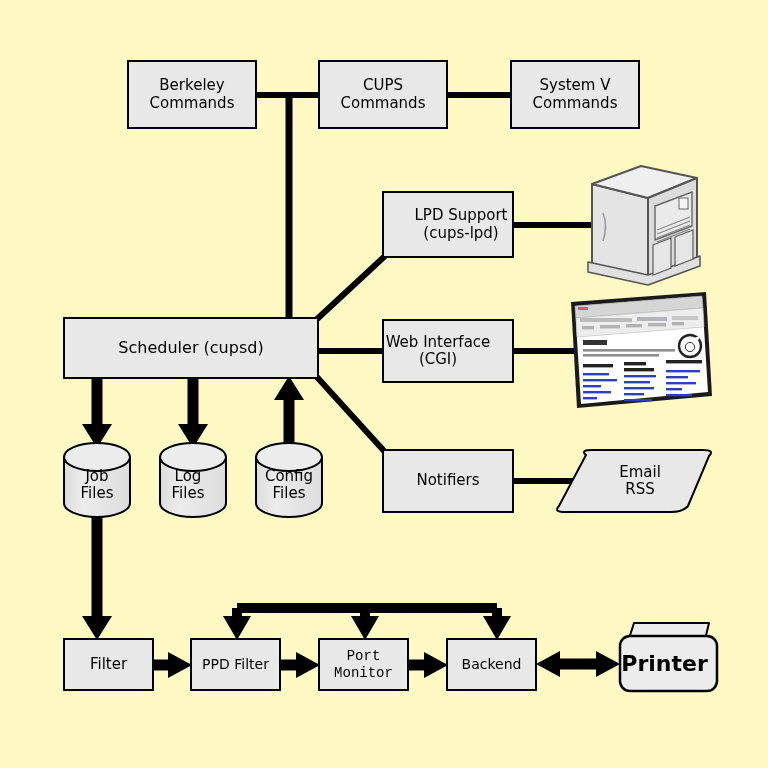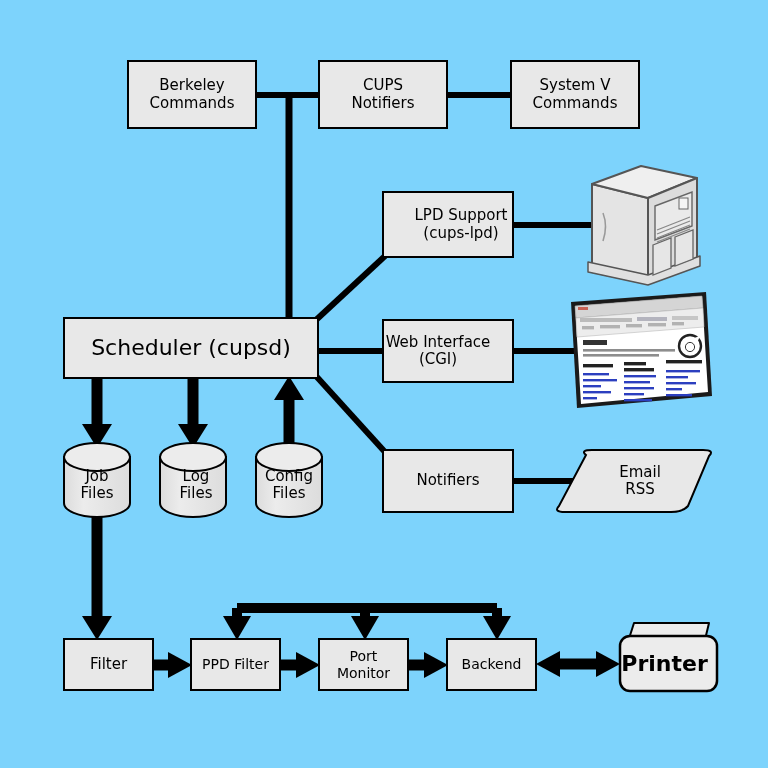--- a/index.html
+++ b/index.html
@@ -8,21 +8,21 @@
     padding: 0;
     background: #ffffff;
   }
   body {
     font-family: "DejaVu Sans", "Liberation Sans", sans-serif;
   }
   #diagram-root {
     position: relative;
     width: 768px;
     height: 768px;
-    background: #7dd3fc;
+    background: #fef9c3;
     overflow: hidden;
   }
   #diagram-svg {
     position: absolute;
     left: 0;
     top: 0;
     width: 768px;
     height: 768px;
   }
   .node-label {
@@ -31,21 +31,21 @@
     align-items: center;
     justify-content: center;
     text-align: center;
     color: #000000;
     line-height: 1.15;
     white-space: pre-line;
     pointer-events: none;
     font-family: "DejaVu Sans", "Liberation Sans", sans-serif;
   }
   .lbl-box { font-size: 15px; }
-  .lbl-sched { font-size: 22px; }
+  .lbl-sched { font-size: 16px; }
   .lbl-cyl { font-size: 15px; }
   .lbl-small { font-size: 14px; }
   .lbl-printer { font-size: 22px; font-weight: bold; }
   .hitbox {
     position: absolute;
     background: transparent;
   }
 </style>
 </head>
 <body>
@@ -247,52 +247,52 @@
         <rect x="666" y="388" width="16" height="2.4" fill="#2c3fbf"></rect>
         <rect x="666" y="394" width="26" height="2.4" fill="#2c3fbf"></rect>
       </g>
     </g>
   </svg>
 
   <div class="node-label lbl-box" style="left:128px; top:61px; width:128px; height:67px;">Berkeley
 Commands</div>
 
   <div class="node-label lbl-box" style="left:319px; top:61px; width:128px; height:67px;">CUPS
-Notifiers</div>
+Commands</div>
 
   <div class="node-label lbl-box" style="left:511px; top:61px; width:128px; height:67px;">System V
 Commands</div>
 
   <div class="node-label lbl-box" style="left:383px; top:192px; width:156px; height:65px;">LPD Support
 (cups-lpd)</div>
 
   <div class="node-label lbl-sched" style="left:64px; top:318px; width:254px; height:60px;">Scheduler (cupsd)</div>
 
   <div class="node-label lbl-box" style="left:383px; top:320px; width:110px; height:62px;">Web Interface
 (CGI)</div>
 
   <div class="node-label lbl-box" style="left:383px; top:450px; width:130px; height:62px;border-radius:25px;">Notifiers</div>
 
   <div class="node-label lbl-box" style="left:575px; top:450px; width:130px; height:62px;">Email
 RSS</div>
 
   <div class="node-label lbl-cyl" style="left:64px; top:455px; width:66px; height:60px;">Job
 Files</div>
 
-  <div class="node-label lbl-cyl" style="left:156px; top:455px; width:80px; height:60px;">Log
+  <div class="node-label lbl-cyl" style="left:148px; top:455px; width:80px; height:60px;">Log
 Files</div>
 
   <div class="node-label lbl-cyl" style="left:254px; top:455px; width:70px; height:60px;">Config
 Files</div>
 
   <div class="node-label lbl-small" style="left:189px; top:639px; width:93px; height:51px;">PPD Filter</div>
 
   <div class="node-label lbl-box" style="left:64px; top:639px; width:89px; height:51px;">Filter</div>
 
-  <div class="node-label lbl-small" style="left:319px; top:639px; width:89px; height:51px;">Port
+  <div class="node-label lbl-small" style="left:319px; top:639px; width:89px; height:51px;font-family:Liberation Mono, monospace;">Port
 Monitor</div>
 
   <div class="node-label lbl-small" style="left:445px; top:639px; width:93px; height:51px;">Backend</div>
 
   <div class="node-label lbl-printer" style="left:604px; top:636px; width:121px; height:55px;text-align:center;">Printer</div>
 
   <div class="hitbox" style="left:589px; top:166px; width:111px; height:120px;"></div>
   <div class="hitbox" style="left:569px; top:292px; width:145px; height:118px;"></div>
 
 </div>

